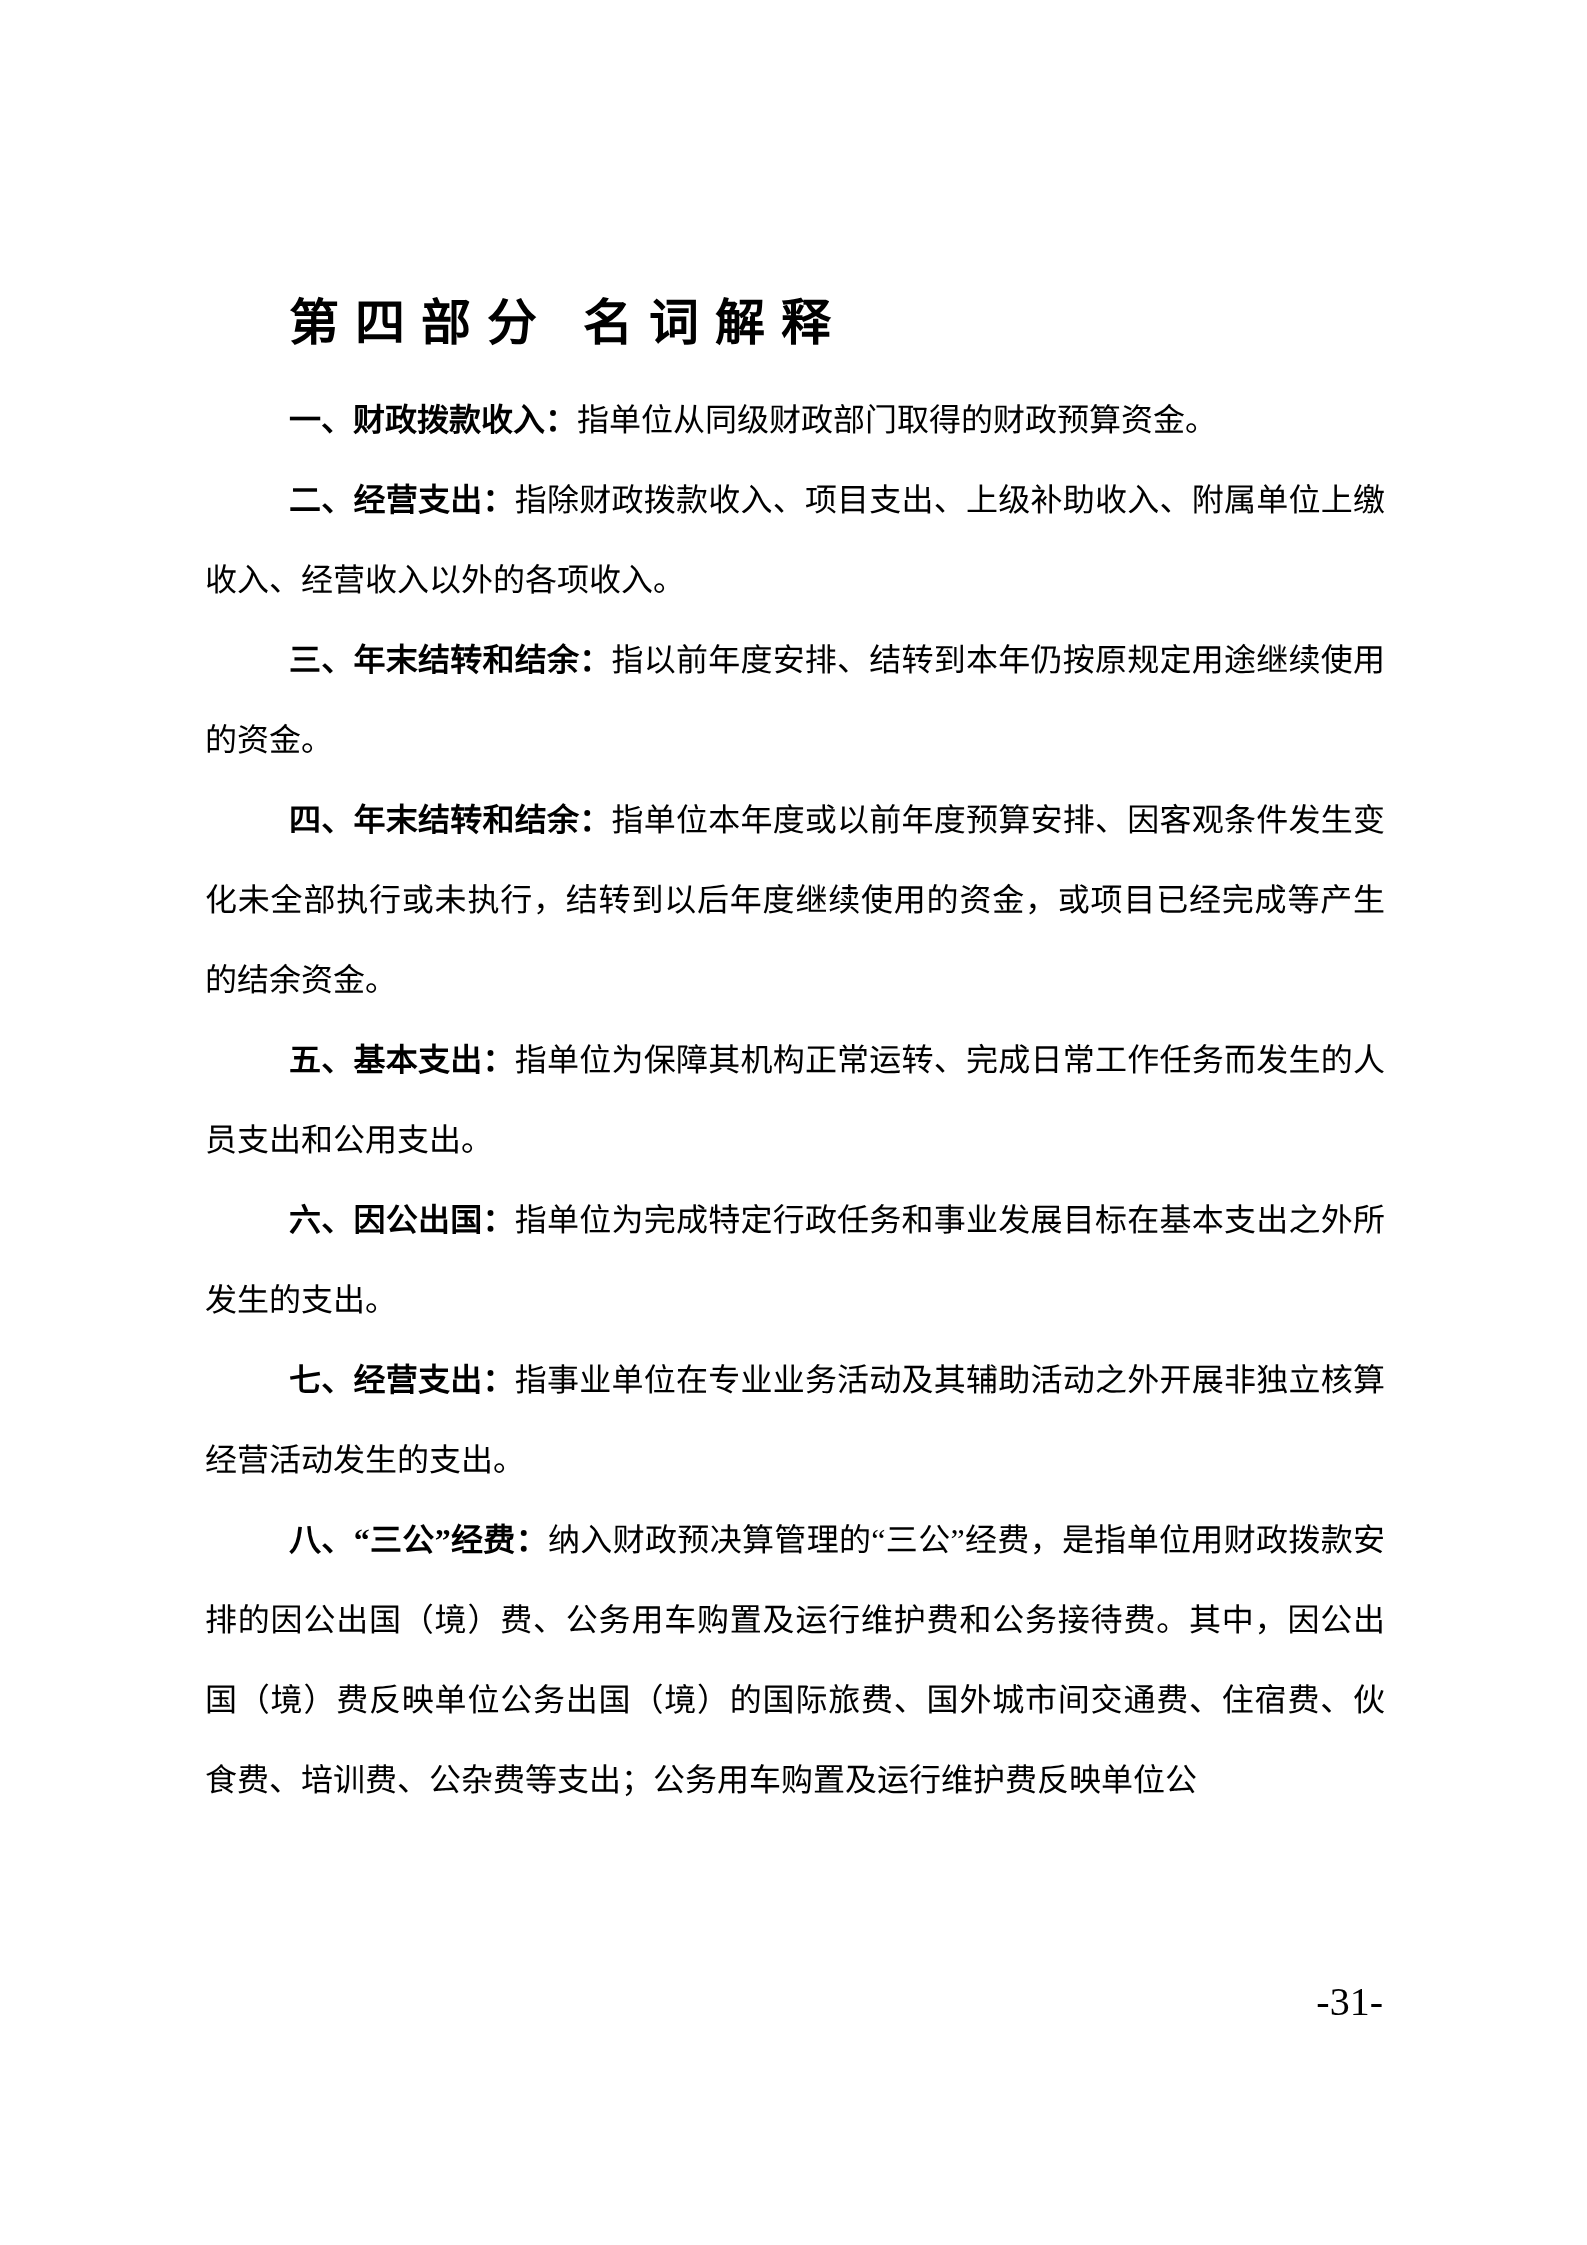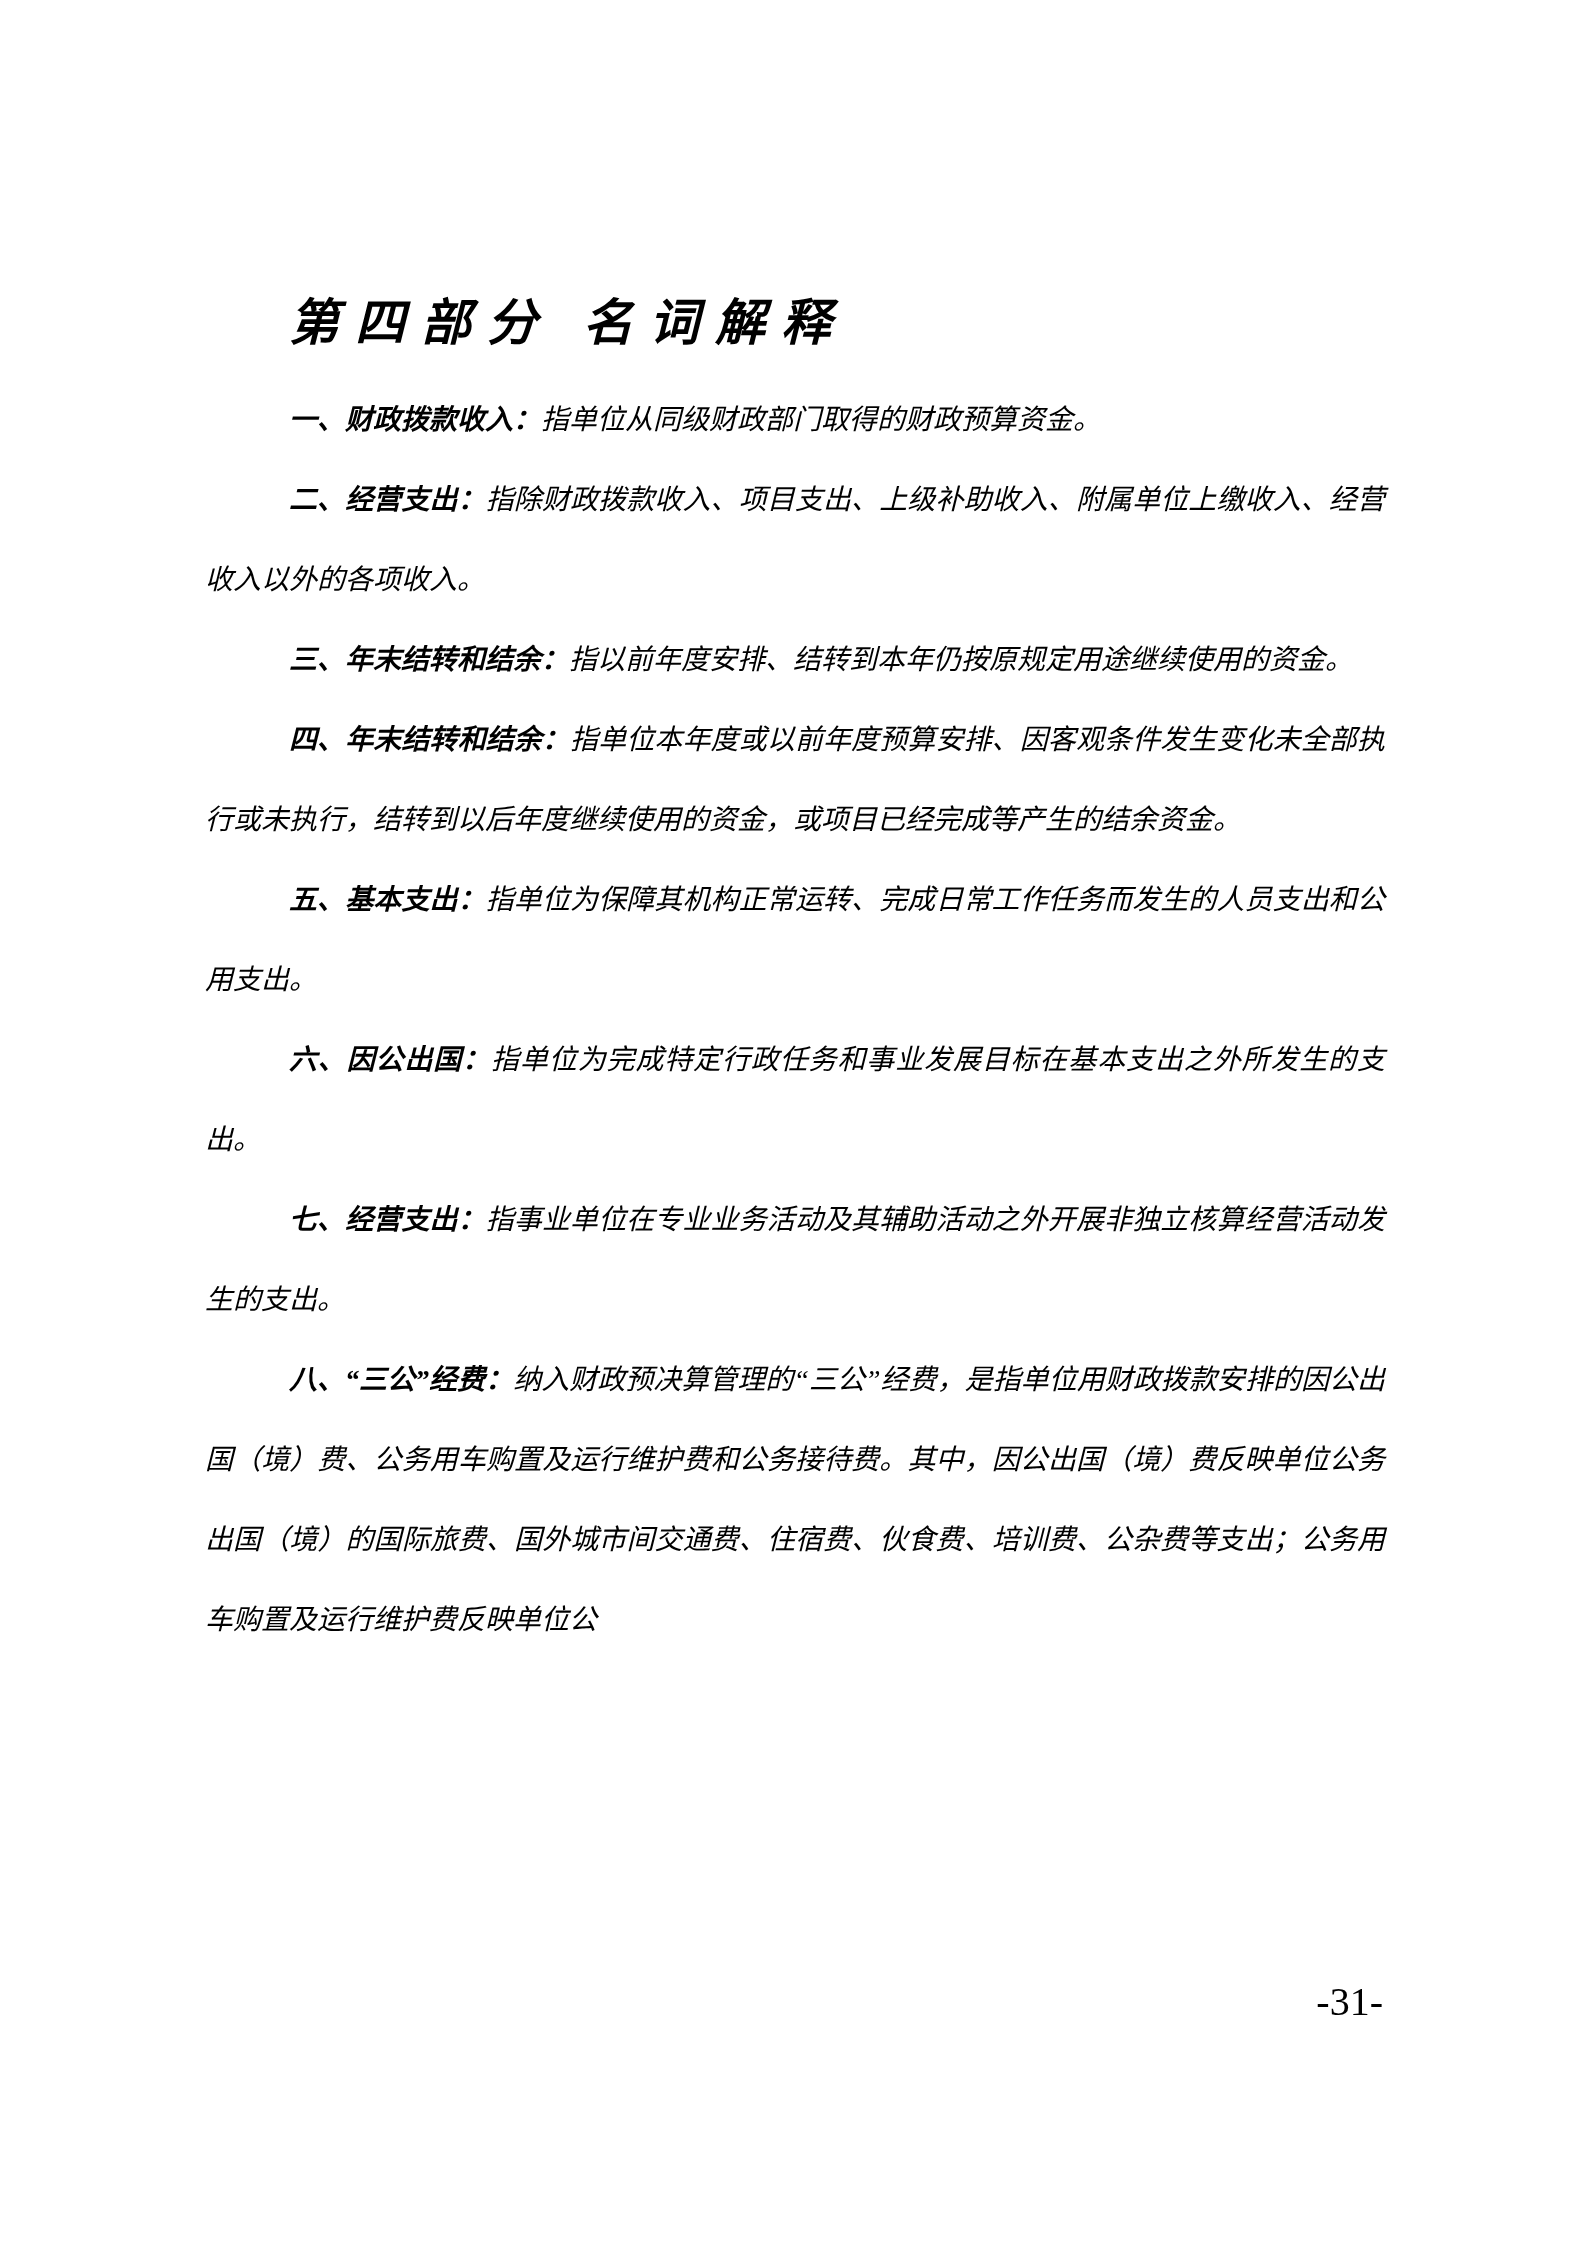--- a/index.html
+++ b/index.html
@@ -14,33 +14,32 @@
     background: #ffffff;
     color: #000000;
     font-family: "Liberation Serif", "DejaVu Serif", serif;
     overflow: hidden;
   }
   .content {
     position: absolute;
     left: 205px;
     top: 292px;
     width: 1180px;
-    font-style: italic;
   }
   .heading {
     font-family: "Liberation Sans", "DejaVu Sans", sans-serif;
     font-size: 50px;
     font-weight: bold;
     line-height: 62px;
     letter-spacing: 16px;
     margin: 0 0 26px 84px;
     white-space: nowrap;
   }
   .para {
-    font-size: 28px;
+    font-size: 32px;
     line-height: 80px;
     margin: 0;
     text-align: justify;
     text-justify: inter-ideograph;
     text-indent: 84px;
     line-break: normal;
   }
   .term {
     font-weight: bold;
   }

